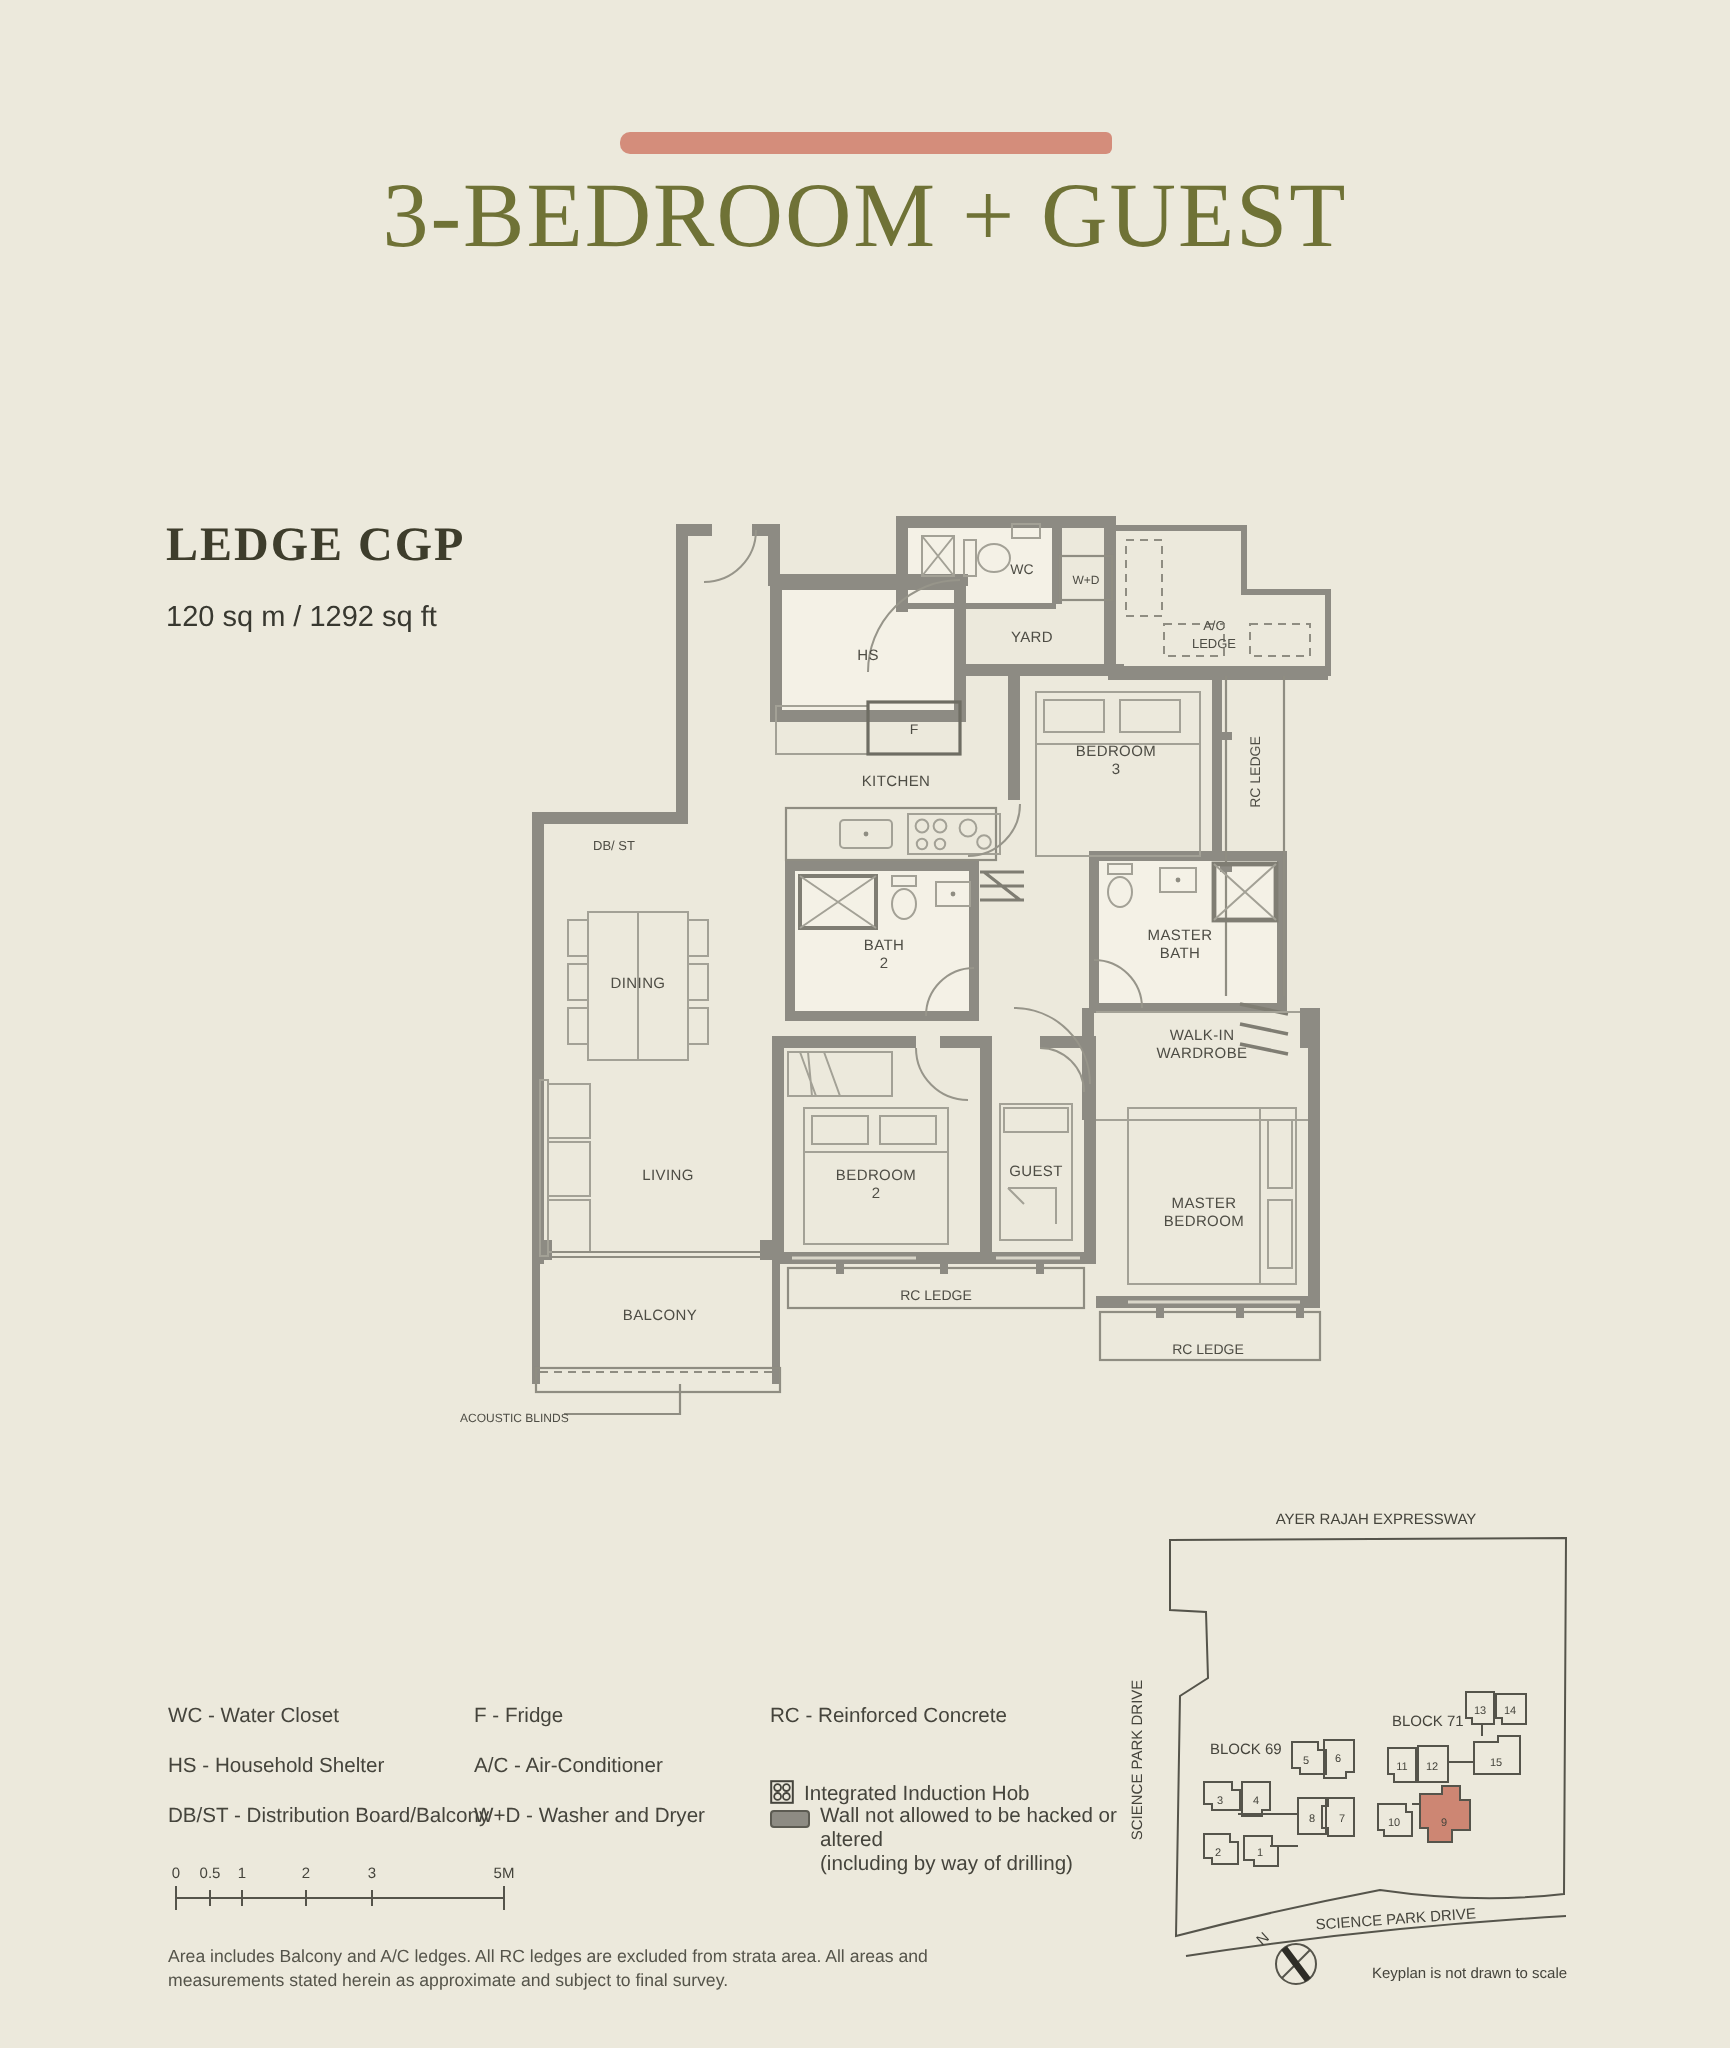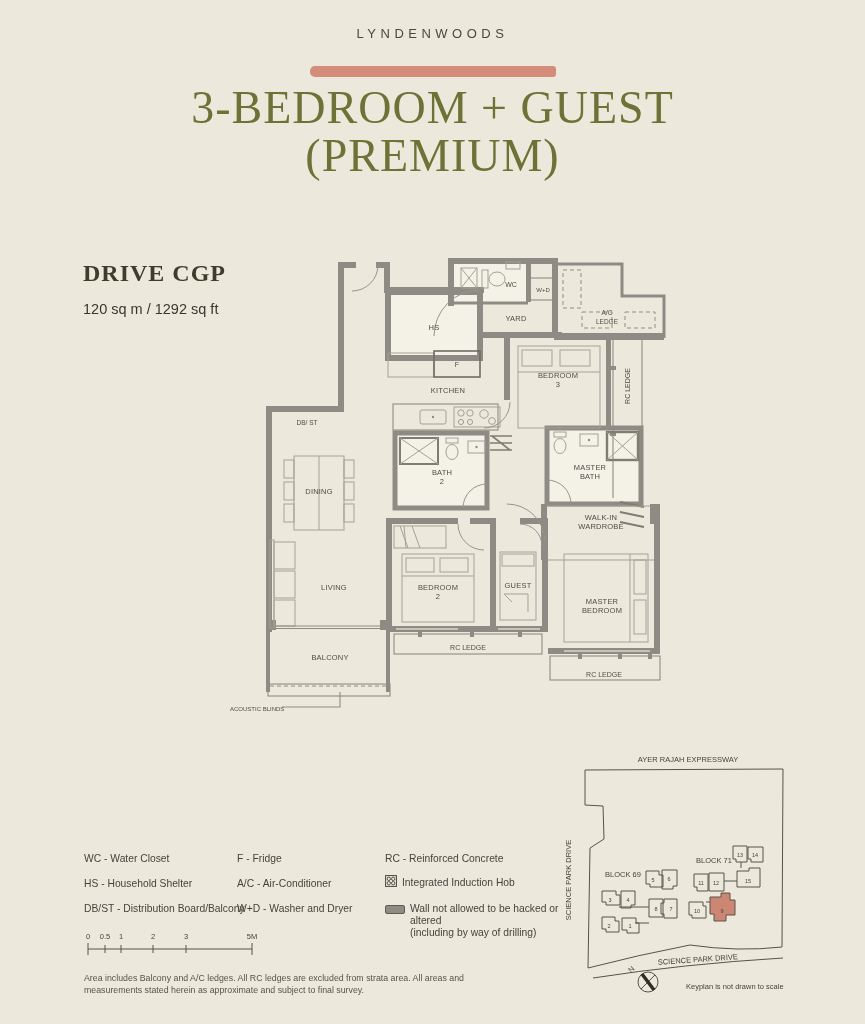--- a/index.html
+++ b/index.html
@@ -37,29 +37,27 @@
   .dash{fill:none;stroke:#8f8d82;stroke-width:1;stroke-dasharray:4 3;}
   .kp{fill:none;stroke:#55544B;stroke-width:1;}
   .kp-t{font-size:7.5px;fill:#45443C;}
   .kp-n{font-size:5.5px;fill:#45443C;}
 </style>
 </head>
 <body>
 
 <div class="page">
 
-  <div class="abs brand">LYNDENWOODS</div>
   <div class="abs accent-bar"></div>
   <div class="abs big-title">
     <div>3-BEDROOM + GUEST</div>
-    <div>(PREMIUM)</div>
   </div>
 
   <div class="abs unit-info">
-    <p class="unit-type">DRIVE CGP</p>
+    <p class="unit-type">LEDGE CGP</p>
     <p class="unit-line">120 sq m / 1292 sq ft</p>
   </div>
 
   <svg class="abs" style="left:230px;top:254px;" width="440" height="472" viewBox="0 0 440 472">
 
     <g>
       <rect x="158" y="38" width="92" height="66" fill="#F4F1E6"></rect>
       <rect x="224" y="10" width="74" height="40" fill="#F4F1E6"></rect>
       <rect x="165" y="179" width="92" height="75" fill="#F4F1E6"></rect>
       <rect x="317" y="174" width="94" height="76" fill="#F4F1E6"></rect>
@@ -285,21 +283,21 @@
       </div>
     <div class="legend-row" style="top:50px;">
         <span class="txt">W+D - Washer and Dryer</span>
       </div>
   </div>
 
   <div class="abs legend-col" style="left:385px;">
     <div class="legend-row" style="top:0;">
         <span class="txt">RC - Reinforced Concrete</span>
       </div>
-    <div class="legend-row" style="top:22px;">
+    <div class="legend-row" style="top:37px;">
       <span>
         <svg width="12" height="12" viewBox="0 0 12 12">
             <rect x="0.6" y="0.6" width="10.8" height="10.8" fill="none" stroke="#45443C" stroke-width="1"></rect>
             <circle cx="3.8" cy="3.8" r="1.7" fill="none" stroke="#45443C" stroke-width="0.9"></circle>
             <circle cx="8.2" cy="3.8" r="1.7" fill="none" stroke="#45443C" stroke-width="0.9"></circle>
             <circle cx="3.8" cy="8.2" r="1.7" fill="none" stroke="#45443C" stroke-width="0.9"></circle>
             <circle cx="8.2" cy="8.2" r="1.7" fill="none" stroke="#45443C" stroke-width="0.9"></circle>
           </svg>
       </span>
       <span class="txt">Integrated Induction Hob</span>

